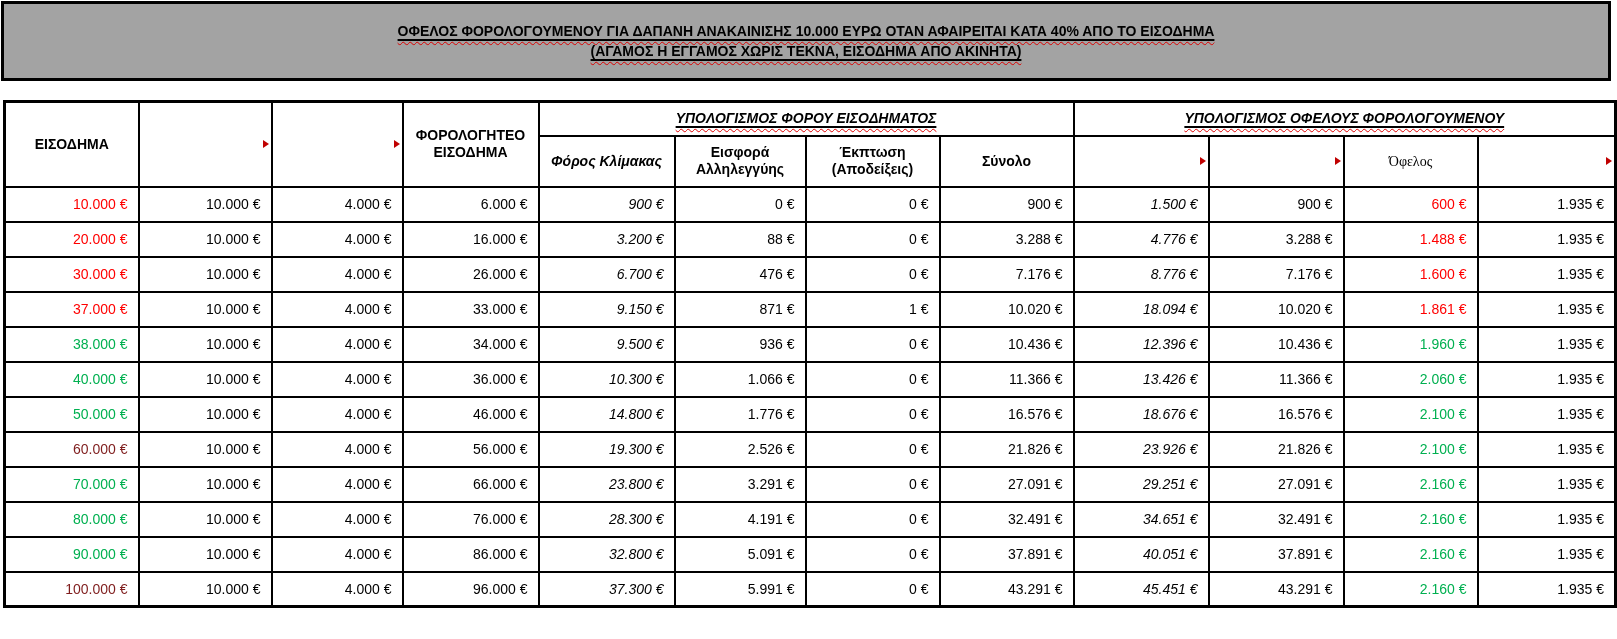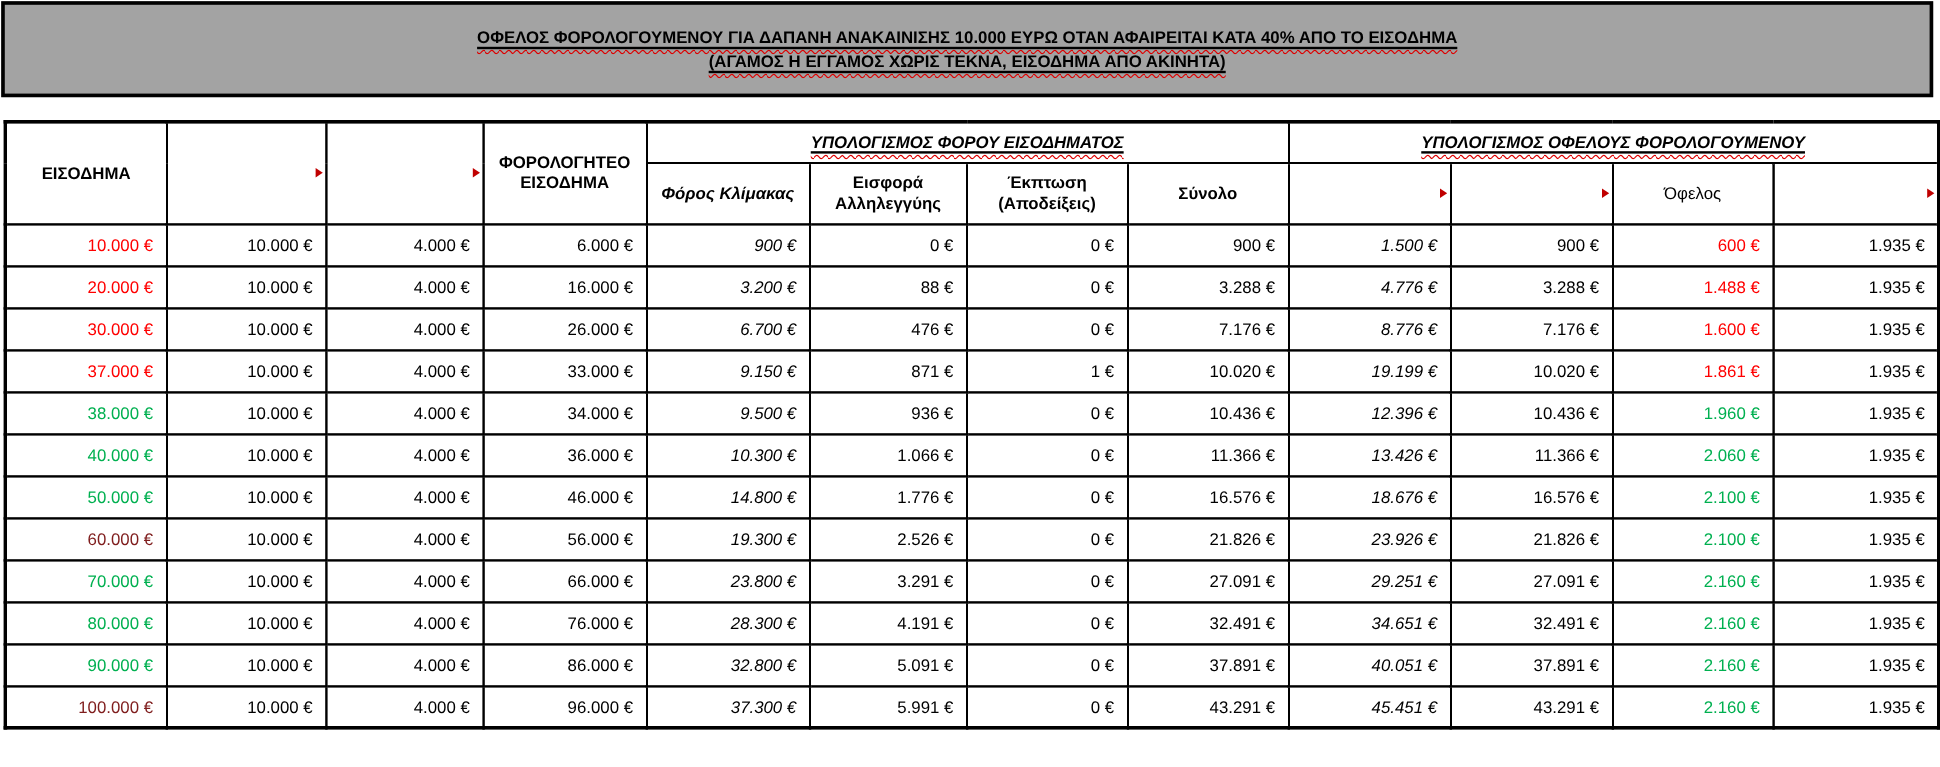--- a/index.html
+++ b/index.html
@@ -33,21 +33,21 @@
     border:2px solid #000; background:#fff; position:relative;
     font-size:14px; overflow:hidden;
   }
   td.sep-l { border-left:3px solid #000;font-style:italic; }
 
   
   tr.hrow1 { height:34px; }
   tr.hrow2 { height:51px; }
   td.hc { text-align:center; vertical-align:middle; font-weight:bold; line-height:17px; padding:1px 2px; }
   td.group-h { font-size:15px; }
-  td.benefit-h { font-family:Liberation Sans, sans-serif; font-weight:normal; font-size:16px; }
+  td.benefit-h { font-family:Liberation Serif, serif; font-weight:normal; font-size:16px; }
 
   
   tbody tr { height:35px;margin-top:33px; }
   td.dc { text-align:right; padding-right:10px; vertical-align:middle; }
 
   
   .cmark {
     position:absolute; right:2px; top:50%; transform:translateY(-50%);
     width:0; height:0;
     border-top:4px solid transparent; border-bottom:4px solid transparent;
@@ -156,21 +156,21 @@
       </tr>
       <tr>
         <td class="dc" style="color: rgb(255, 0, 0);">37.000 €</td>
         <td class="dc">10.000 €</td>
         <td class="dc">4.000 €</td>
         <td class="dc">33.000 €</td>
         <td class="dc sep-l">9.150 €</td>
         <td class="dc">871 €</td>
         <td class="dc">1 €</td>
         <td class="dc">10.020 €</td>
-        <td class="dc sep-l">19.199 €</td>
+        <td class="dc sep-l">18.094 €</td>
         <td class="dc">10.020 €</td>
         <td class="dc" style="color: rgb(255, 0, 0);">1.861 €</td>
         <td class="dc">1.935 €</td>
       </tr>
       <tr>
         <td class="dc" style="color: rgb(0, 176, 80);">38.000 €</td>
         <td class="dc">10.000 €</td>
         <td class="dc">4.000 €</td>
         <td class="dc">34.000 €</td>
         <td class="dc sep-l">9.500 €</td>

